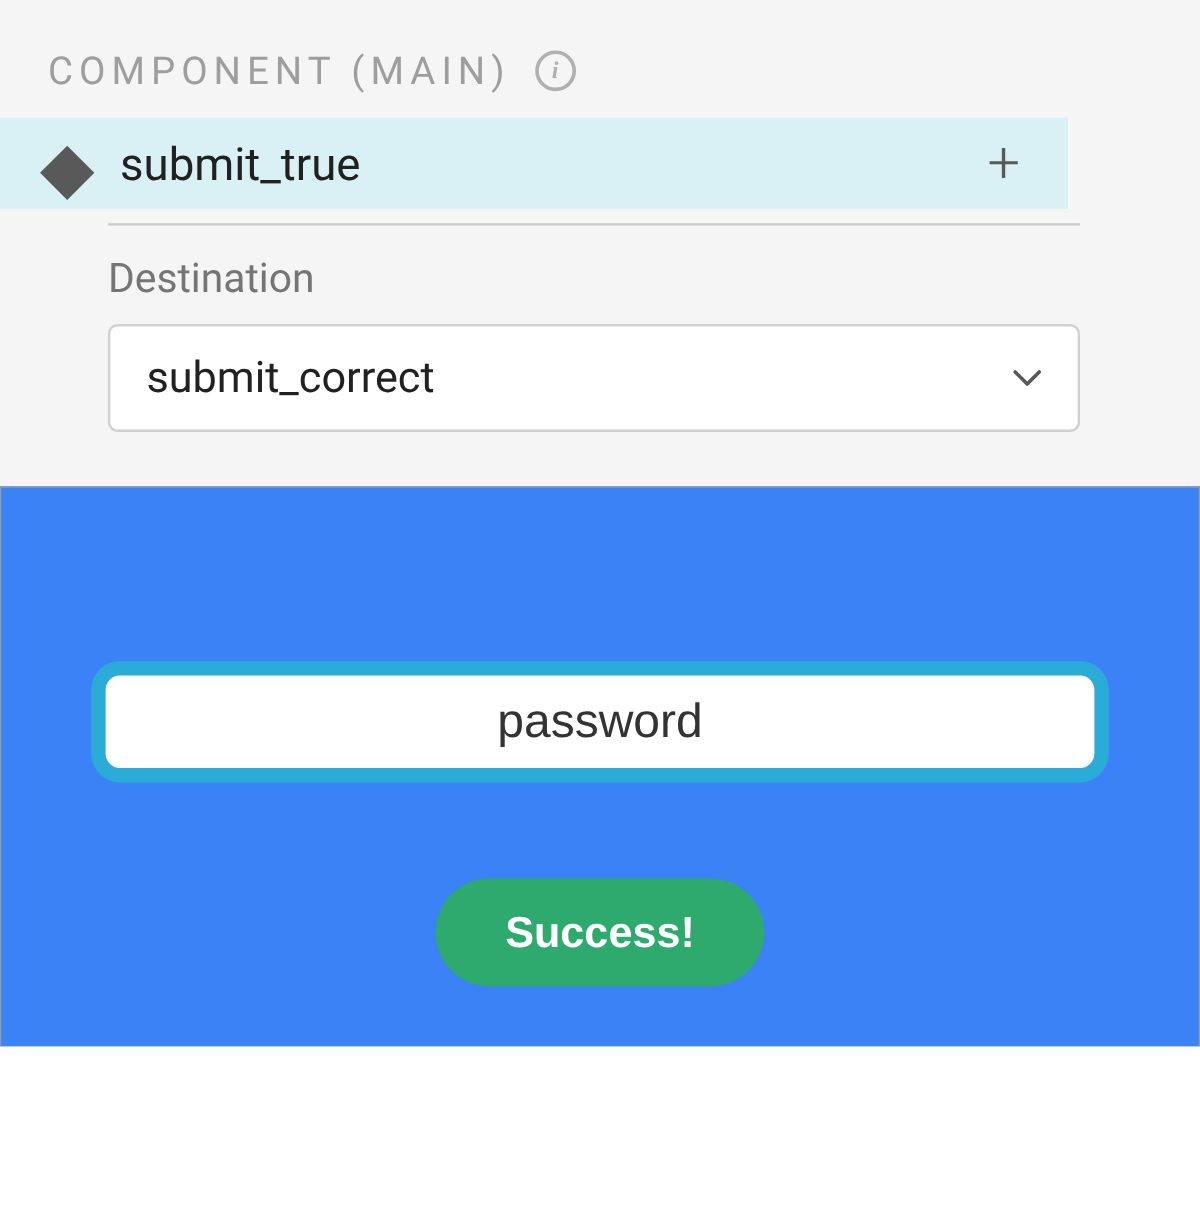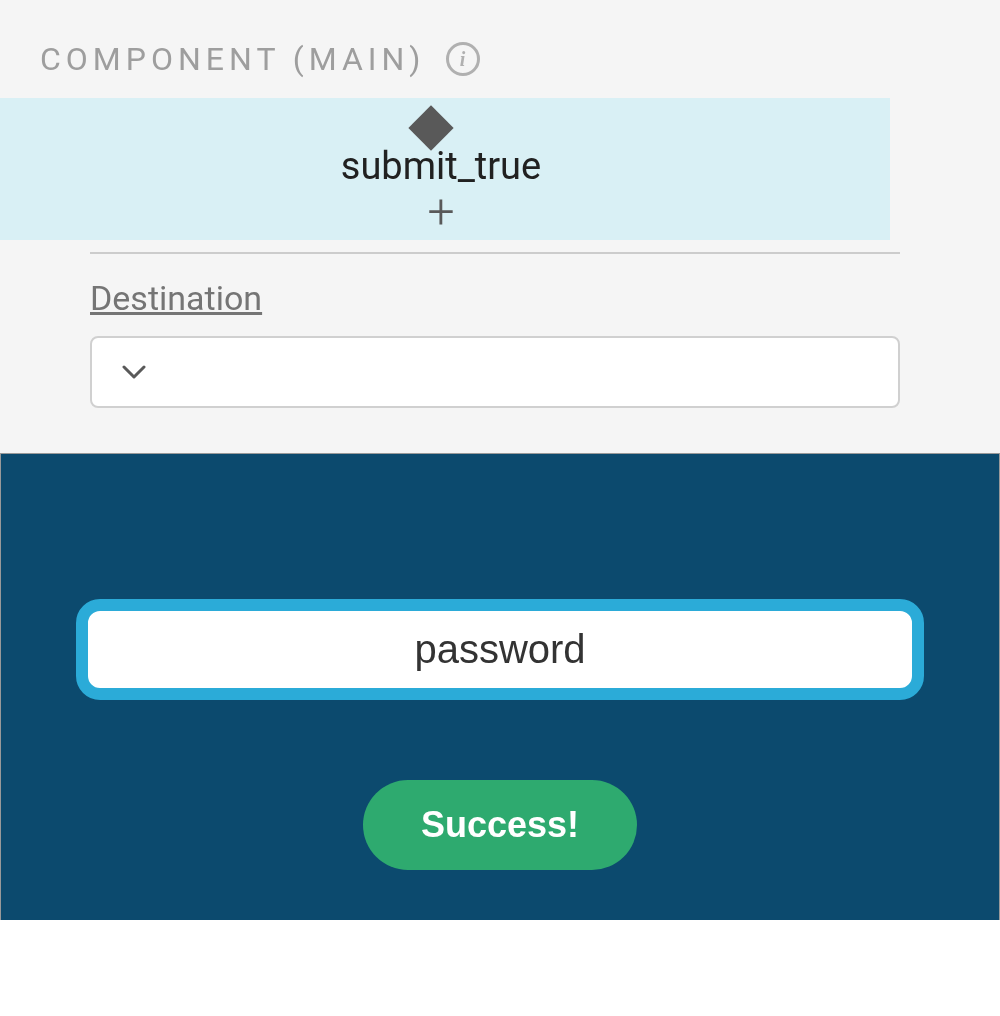--- a/index.html
+++ b/index.html
@@ -46,24 +46,23 @@
       color: #b0b0b0;
       font-size: 20px;
       font-weight: bold;
       font-style: italic;
       font-family: Georgia, serif;
     }
     
     .variant-row {
       background: #d9f0f5;
       display: flex;
-      align-items: center;
-      padding: 14px 40px 4px 32px;
+      align-items: flex-end;
+      padding: 14px 40px 14px 32px;
       margin-right: 110px;
-      flex-direction: column;
     }
     
     .diamond-icon {
       width: 32px;
       height: 32px;
       background: #595959;
       transform: rotate(45deg);
       margin-right: 28px;
       margin-left: 8px;
       flex-shrink: 0;
@@ -89,21 +88,20 @@
     .divider {
       border: none;
       border-top: 2px solid #ccc;
       margin: 12px 0 24px 0;
     }
     
     .destination-label {
       font-size: 34px;
       color: #757575;
       margin-bottom: 18px;
-      text-decoration: underline;
     }
     
     .destination-select {
       width: 100%;
       border: 2px solid #d0d0d0;
       border-radius: 8px;
       background: #ffffff;
       padding: 22px 30px;
       display: flex;
       align-items: center;
@@ -123,21 +121,21 @@
       align-items: center;
       justify-content: center;
     }
     
     .chevron-down svg {
       width: 26px;
       height: 16px;
     }
     
     .preview-panel {
-      background: #0c4a6e;
+      background: #3b82f6;
       padding: 145px 75px 50px 75px;
       border-left: 1px solid #999;
       border-right: 1px solid #999;
       display: flex;
       flex-direction: column;
       align-items: center;
       gap: 80px;
     }
     
     .password-input-wrapper {
@@ -184,20 +182,21 @@
   <div class="variant-row">
     <div class="diamond-icon"></div>
     <span class="variant-name">submit_true</span>
     <span class="plus-icon">+</span>
   </div>
 
   <div class="destination-section">
     <hr class="divider">
     <div class="destination-label">Destination</div>
     <div class="destination-select">
+      <span class="destination-value">submit_correct</span>
       <span class="chevron-down">
         <svg viewBox="0 0 24 14" fill="none" stroke="#595959" stroke-width="3" stroke-linecap="round" stroke-linejoin="round">
           <polyline points="2,2 12,12 22,2"></polyline>
         </svg>
       </span>
     </div>
   </div>
 </div>
 
 <div class="preview-panel">

